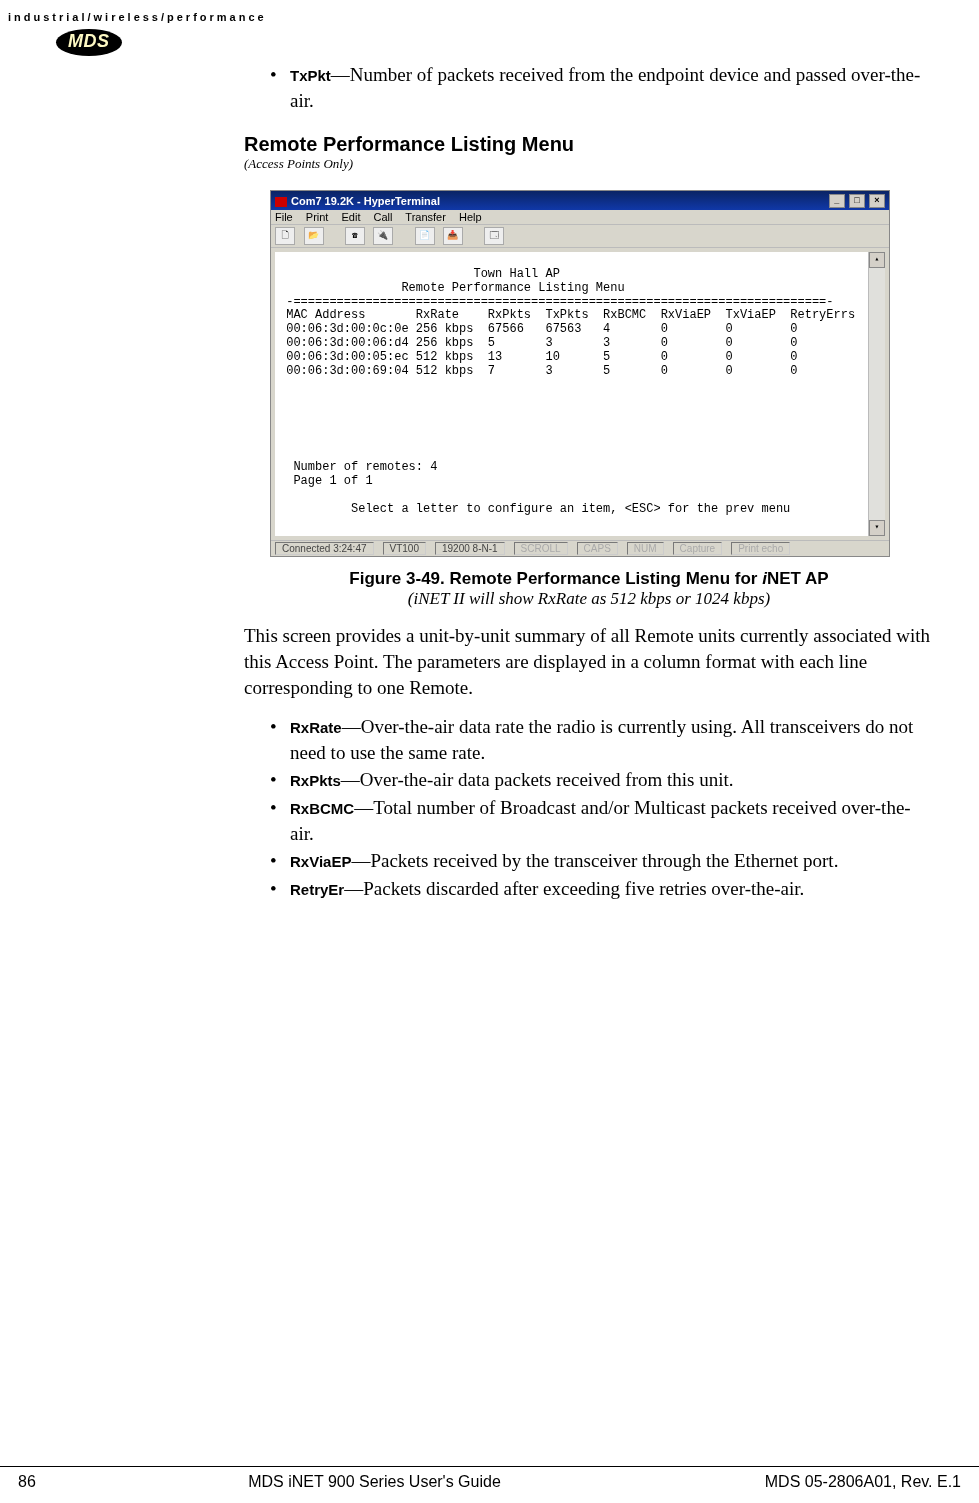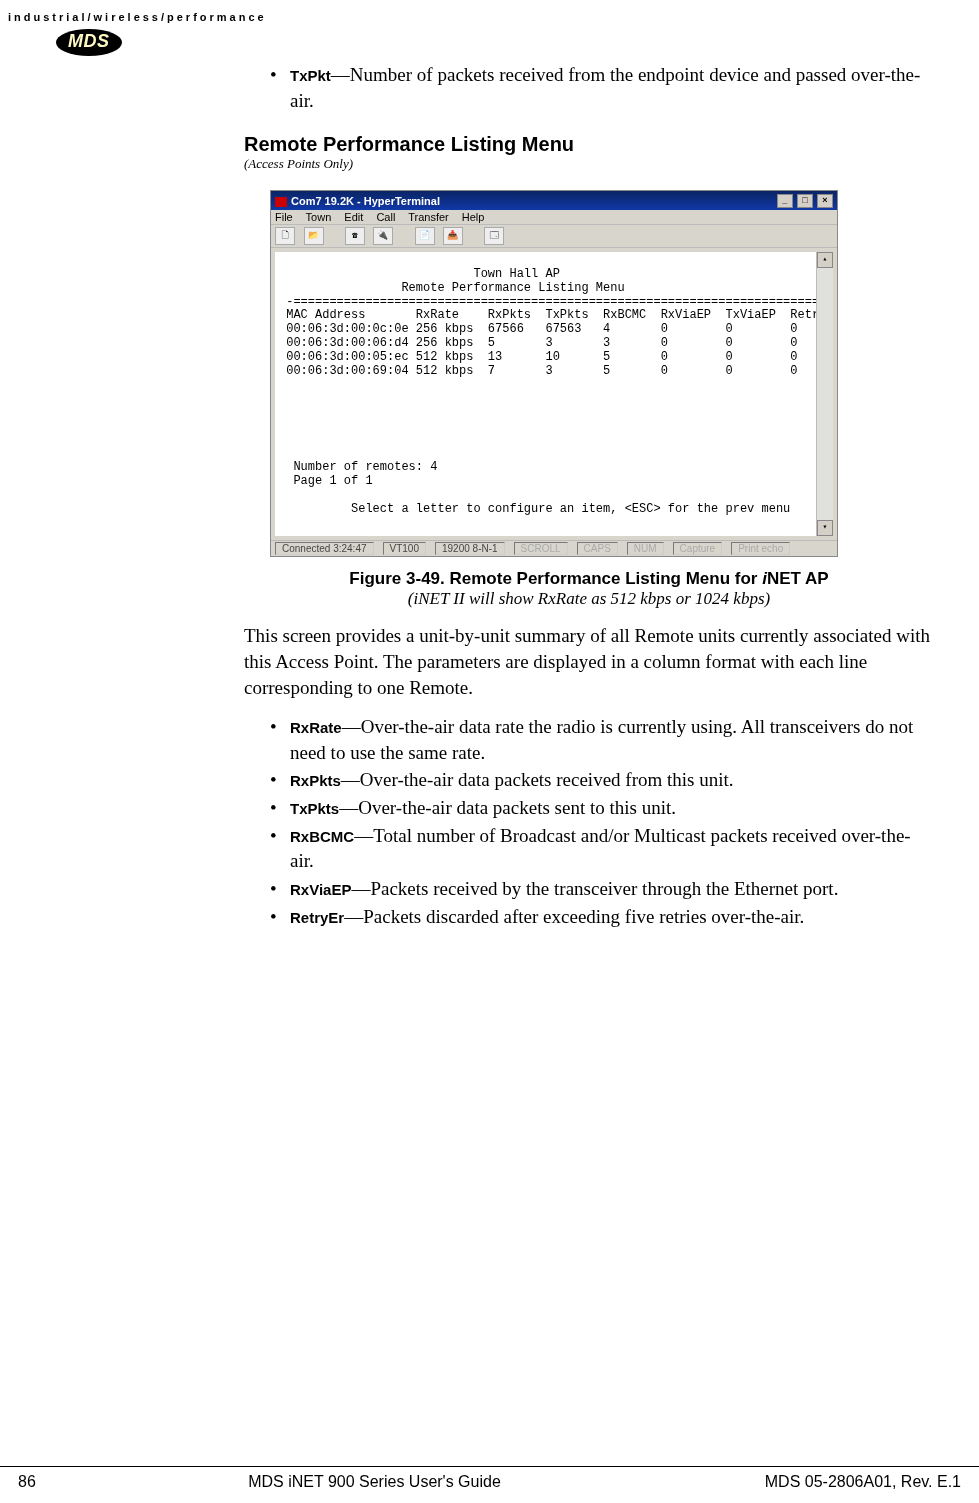--- a/index.html
+++ b/index.html
@@ -82,21 +82,21 @@
     font-size: 20px;
     margin: 20px 0 0 0;
   }
   .section-sub {
     font-style: italic;
     font-size: 13px;
     margin: 0 0 18px 0;
   }
   .figure-wrap {
     margin: 10px 8px 8px 26px;
-    width: 568px;
+    width: 620px;
   }
   .hyperterminal {
     border: 1px solid #888;
     background: #d8d6cc;
     font-family: 'Courier New', monospace;
     font-size: 11px;
     color: #000;
   }
   .ht-titlebar {
     background: linear-gradient(#0a2464, #1038a8);
@@ -261,21 +261,21 @@
         <div class="ht-titlebar">
           <span><span style="background:#c00;display:inline-block;width:12px;height:10px;margin-right:4px;vertical-align:middle;"></span><span>Com7 19.2K - HyperTerminal</span></span>
           <span class="win-controls">
             <span>_</span>
             <span>□</span>
             <span>×</span>
           </span>
         </div>
         <div class="ht-menubar">
           <span>File</span>
-          <span>Town</span>
+          <span>Print</span>
           <span>Edit</span>
           <span>Call</span>
           <span>Transfer</span>
           <span>Help</span>
         </div>
         <div class="ht-toolbar">
           <span class="tbtn">🗋</span>
           <span class="tbtn">📂</span>
           <span style="display:inline-block;width:6px;"></span>
           <span class="tbtn">☎</span>
@@ -328,21 +328,20 @@
     <div class="figure-caption">
       <span>Figure 3-49. Remote Performance Listing Menu for </span><span style="font-style:italic;">i</span><span>NET AP</span>
     </div>
     <div class="figure-caption-sub">(iNET II will show RxRate as 512 kbps or 1024 kbps)</div>
 
     <p class="body-para">This screen provides a unit-by-unit summary of all Remote units currently associated with this Access Point. The parameters are displayed in a column format with each line corresponding to one Remote.</p>
 
     <ul class="bullet-list" id="param-list">
         <li><span class="term">RxRate</span><span>—Over-the-air data rate the radio is currently using. All transceivers do not need to use the same rate.</span></li>
         <li><span class="term">RxPkts</span><span>—Over-the-air data packets received from this unit.</span></li>
-        <li><span class="term">TxPkts</span><span>—Over-the-air data packets sent to this unit.</span></li>
         <li><span class="term">RxBCMC</span><span>—Total number of Broadcast and/or Multicast packets received over-the-air.</span></li>
         <li><span class="term">RxViaEP</span><span>—Packets received by the transceiver through the Ethernet port.</span></li>
         <li><span class="term">RetryEr</span><span>—Packets discarded after exceeding five retries over-the-air.</span></li>
       </ul>
 
   </div>
 
   <div class="footer">
     <div class="pg">86</div>
     <div class="mid">MDS iNET 900 Series User's Guide</div>

